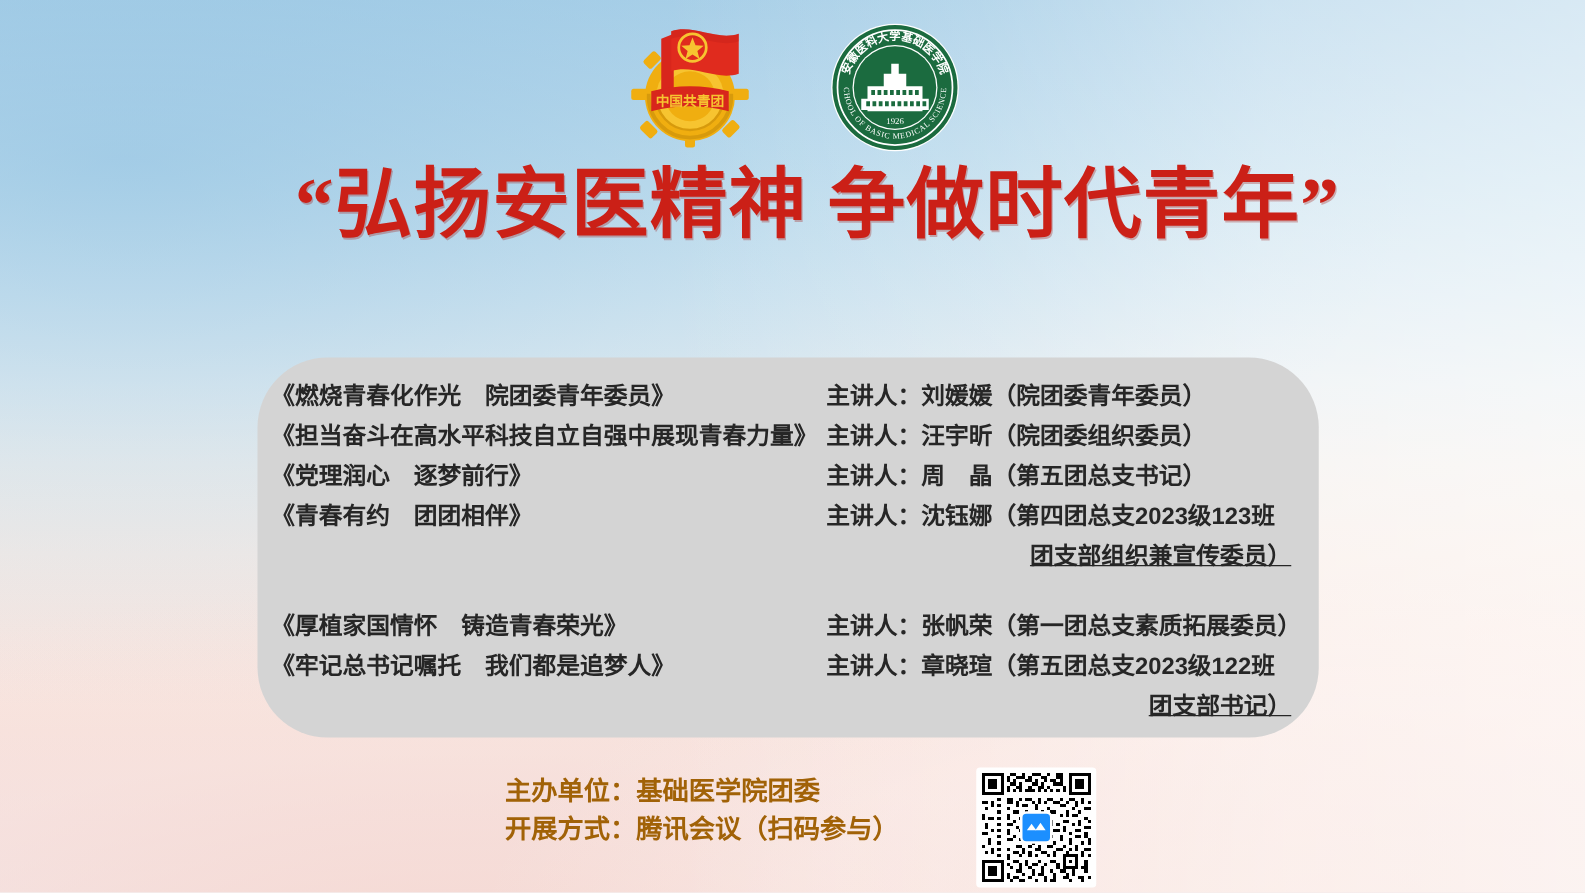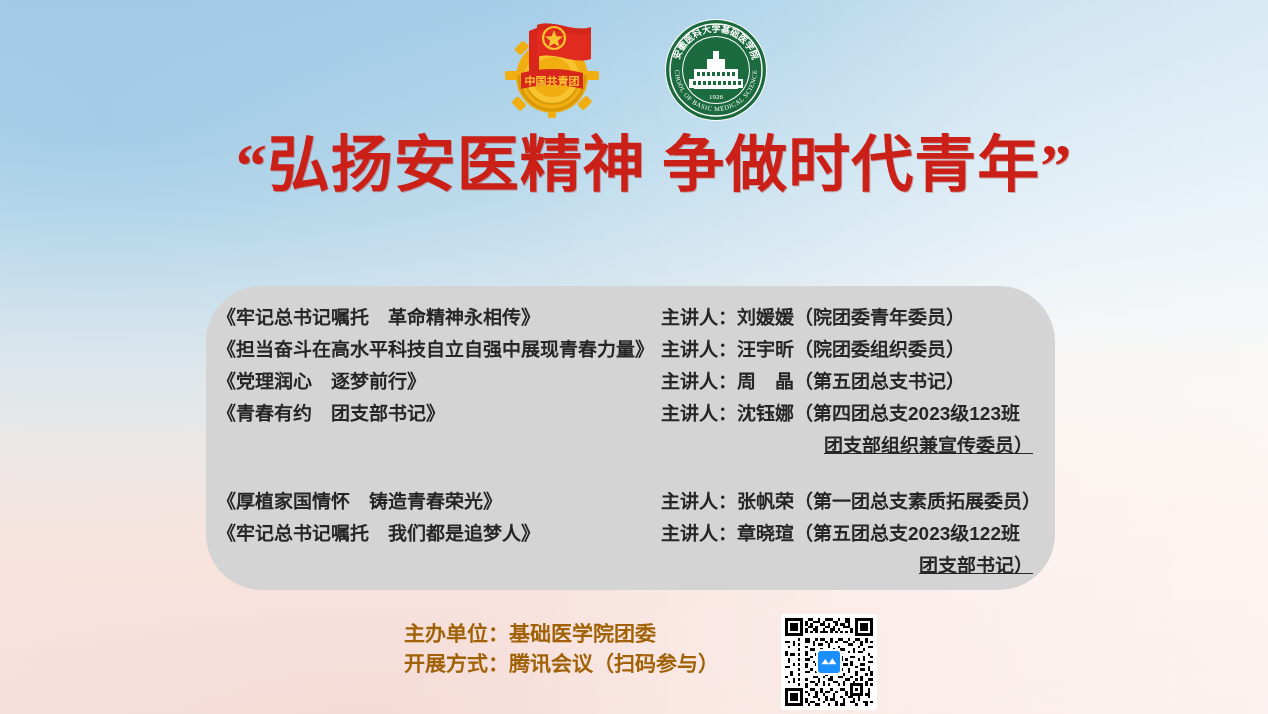--- a/index.html
+++ b/index.html
@@ -314,37 +314,37 @@
   </div>
 
   <div class="title-block">
     <div class="title-line">“弘扬安医精神 争做时代青年”</div>
   </div>
 
   <div class="program-panel">
     <div class="program-list">
 
       <div class="program-row">
-        <div class="row-title">《牢记总书记嘱托　革命精神永相传》</div>
+        <div class="row-title">《燃烧青春化作光　院团委青年委员》</div>
         <div class="row-speaker">主讲人：刘媛媛（院团委青年委员）</div>
       </div>
 
       <div class="program-row">
         <div class="row-title">《担当奋斗在高水平科技自立自强中展现青春力量》</div>
         <div class="row-speaker">主讲人：汪宇昕（院团委组织委员）</div>
       </div>
 
 
       <div class="program-row">
         <div class="row-title">《党理润心　逐梦前行》</div>
         <div class="row-speaker">主讲人：周　晶（第五团总支书记）</div>
       </div>
 
       <div class="program-row">
-        <div class="row-title">《青春有约　团支部书记》</div>
+        <div class="row-title">《青春有约　团团相伴》</div>
         <div class="row-speaker">主讲人：沈钰娜（第四团总支2023级123班</div>
       </div>
 
       <div class="program-row">
         <div class="row-title"></div>
         <div class="row-speaker cont">团支部组织兼宣传委员）</div>
       </div>
 
       <div class="program-row spacer"></div>
 

